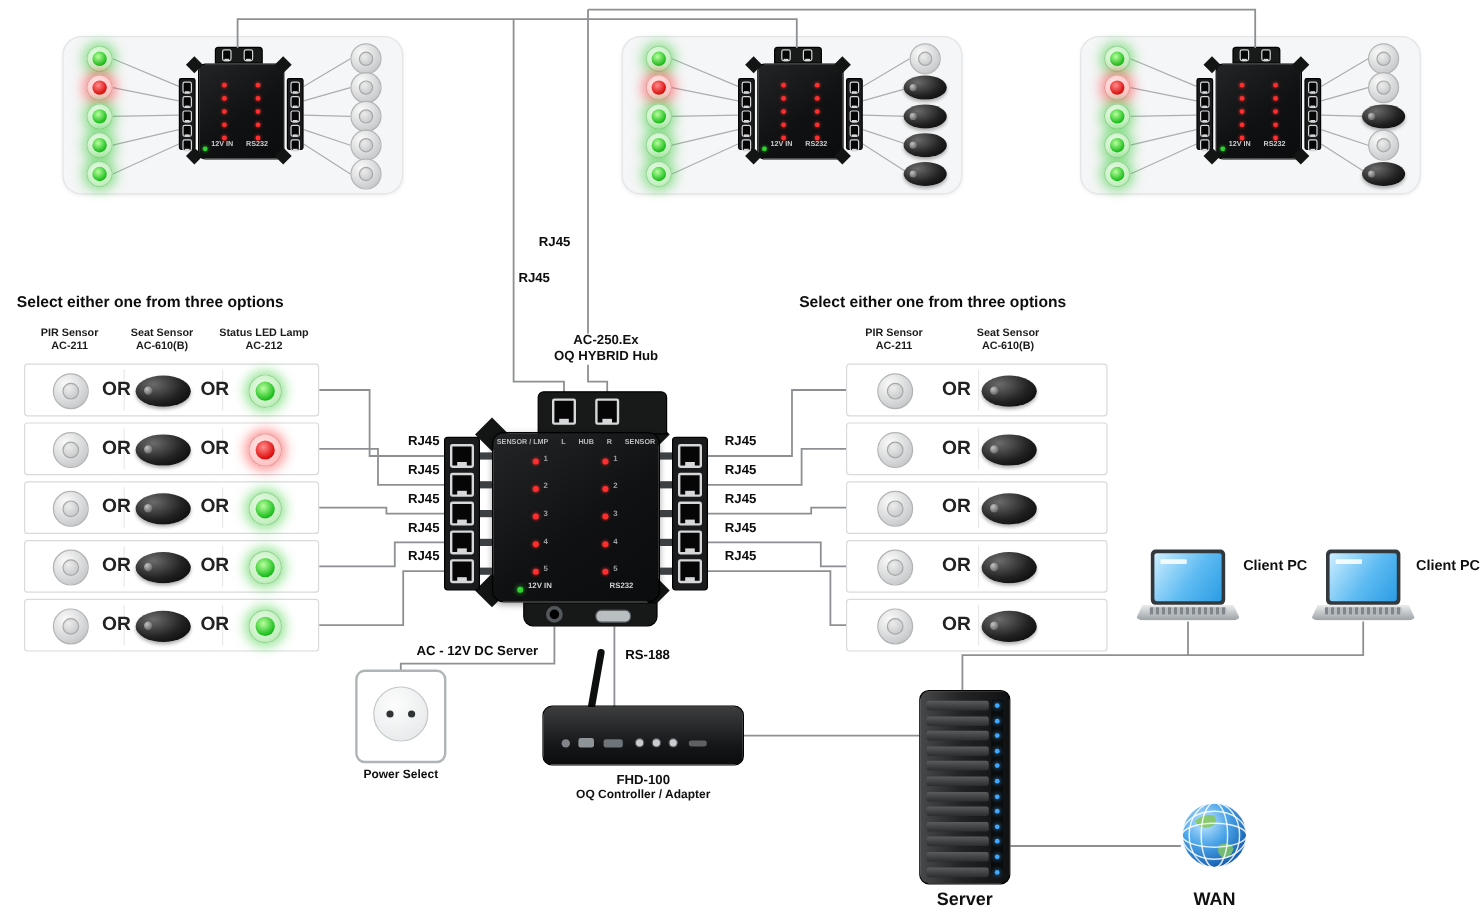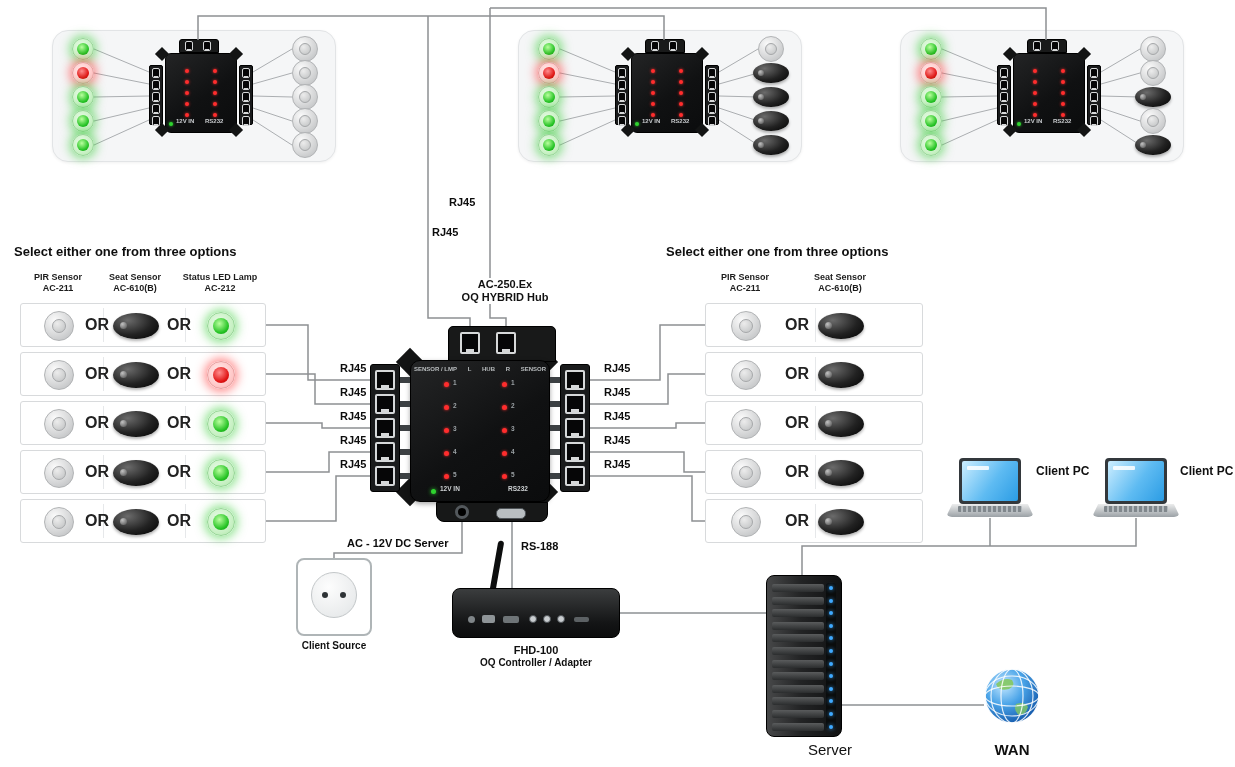--- a/index.html
+++ b/index.html
@@ -162,38 +162,38 @@
   <div id="hub-label">
     <div>AC-250.Ex</div>
     <div>OQ HYBRID Hub</div>
   </div>
 
   <div class="cable-label" style="left:345px;top:537px">AC - 12V DC Server</div>
   <div id="power-box"></div>
   <div id="power-socket"></div>
   <div class="hole" style="left:322px;top:592px"></div>
   <div class="hole" style="left:340px;top:592px"></div>
-  <div class="dev-label" style="left:284px;top:640px;width:100px;font-size:10px">Client Source</div>
+  <div class="dev-label" style="left:284px;top:640px;width:100px;font-size:10px">Power Select</div>
 
   <div class="cable-label" style="left:519px;top:540px">RS-188</div>
   <div id="fhd-antenna"></div>
   <div id="fhd"></div>
   <div class="fport" style="left:468px;top:616px;width:7px;height:7px;border-radius:50%;background:#7f8588"></div>
   <div class="fport" style="left:482px;top:615px;width:13px;height:8px"></div>
   <div class="fport" style="left:503px;top:616px;width:16px;height:7px;background:#6e7477"></div>
   <div class="fport" style="left:529px;top:615px;width:8px;height:8px;border-radius:50%;background:#c9cdd0;border:1px solid #4e5357"></div>
   <div class="fport" style="left:543px;top:615px;width:8px;height:8px;border-radius:50%;background:#c9cdd0;border:1px solid #4e5357"></div>
   <div class="fport" style="left:557px;top:615px;width:8px;height:8px;border-radius:50%;background:#c9cdd0;border:1px solid #4e5357"></div>
   <div class="fport" style="left:574px;top:617px;width:15px;height:5px;background:#5c6164"></div>
   <div class="dev-label" style="left:476px;top:644px;width:120px;font-size:11px">FHD-100</div>
   <div class="dev-label" style="left:456px;top:657px;width:160px;font-size:10px">OQ Controller / Adapter</div>
 
   <div id="server"></div>
   <div id="server-rail"></div>
-  <div class="dev-label" style="left:788px;top:741px;width:84px;font-size:15px;font-weight:400">Server</div>
+  <div class="dev-label" style="left:762px;top:741px;width:84px;font-size:15px;font-weight:700">Server</div>
 
   <svg id="wan-globe" width="60" height="60" viewBox="0 0 60 60">
     <defs>
       <radialGradient id="gw" cx="35%" cy="30%" r="80%">
         <stop offset="0" stop-color="#c3e7ff"></stop>
         <stop offset="0.45" stop-color="#4aa4e8"></stop>
         <stop offset="1" stop-color="#0c4fa3"></stop>
       </radialGradient>
     </defs>
     <circle cx="30" cy="30" r="27" fill="url(#gw)"></circle>

